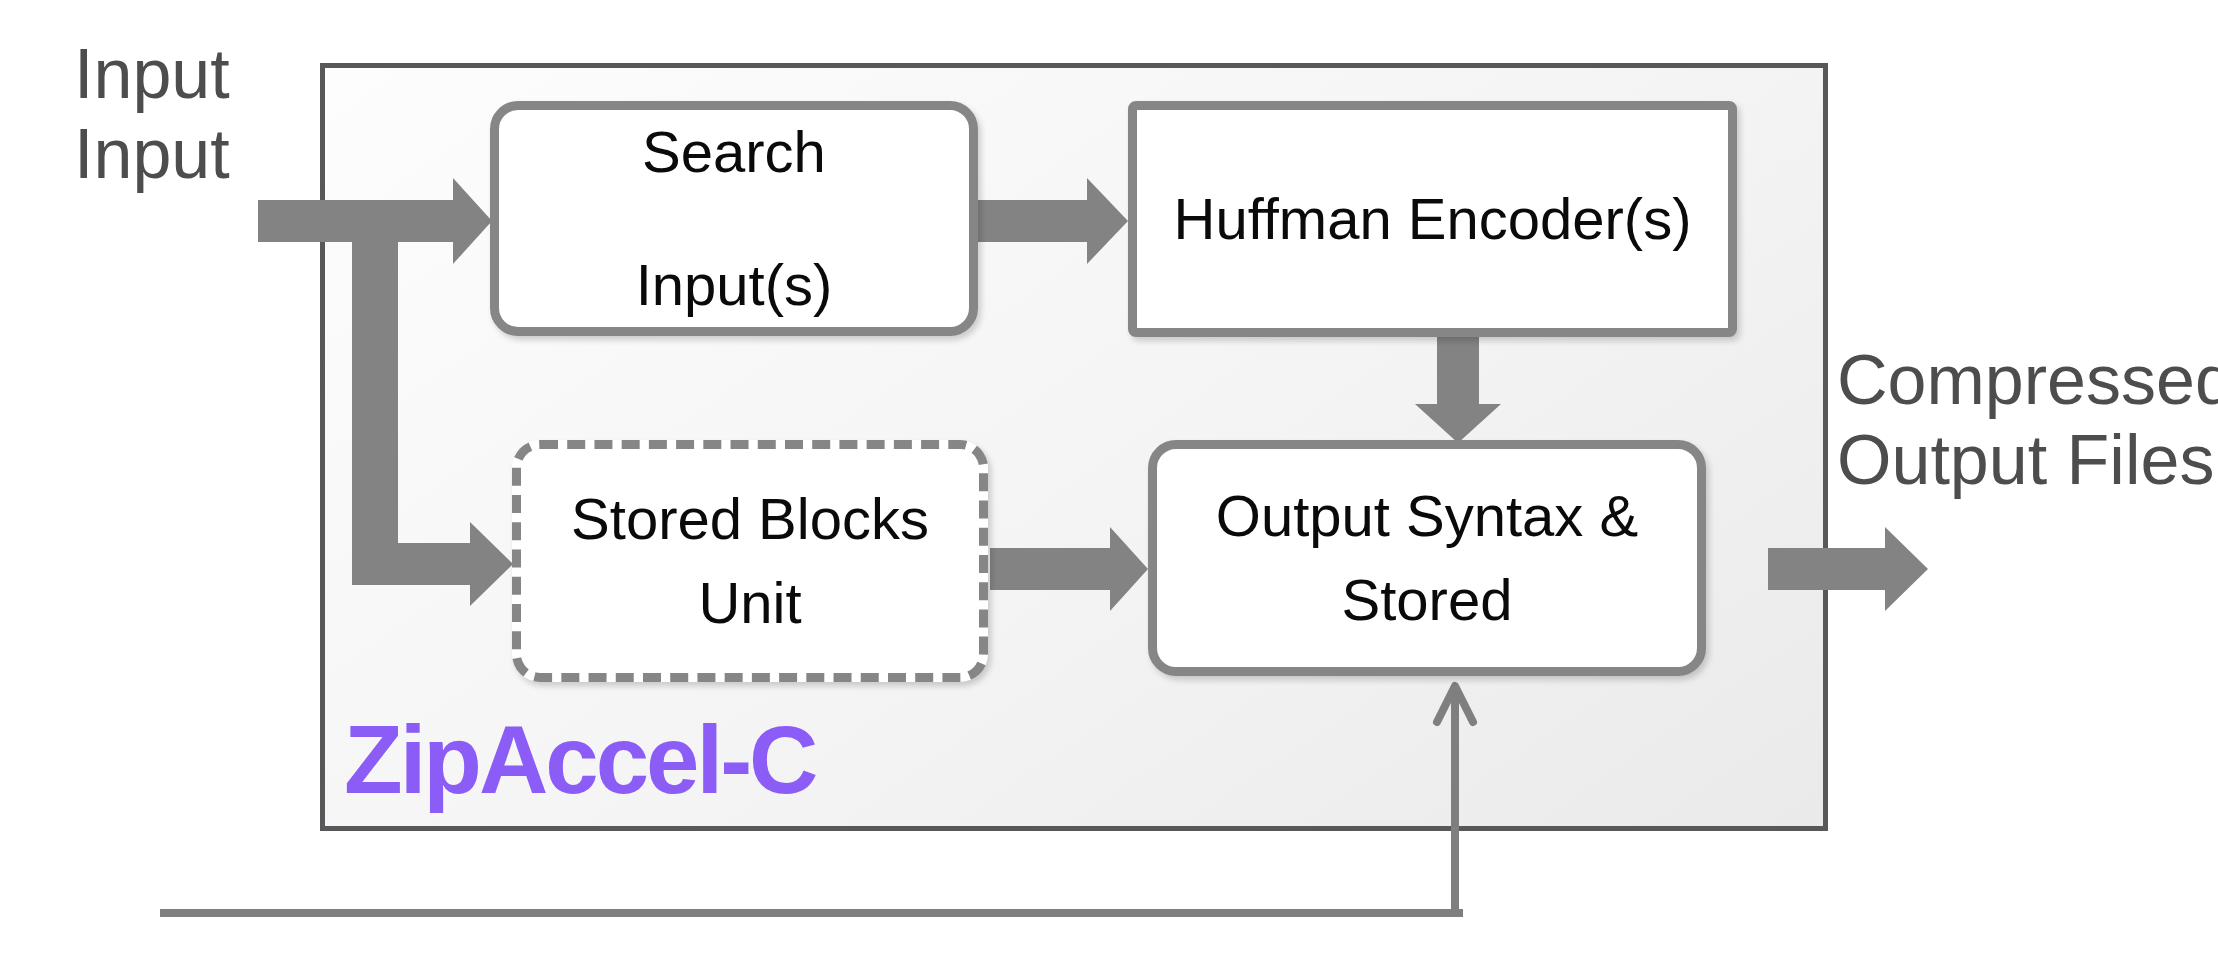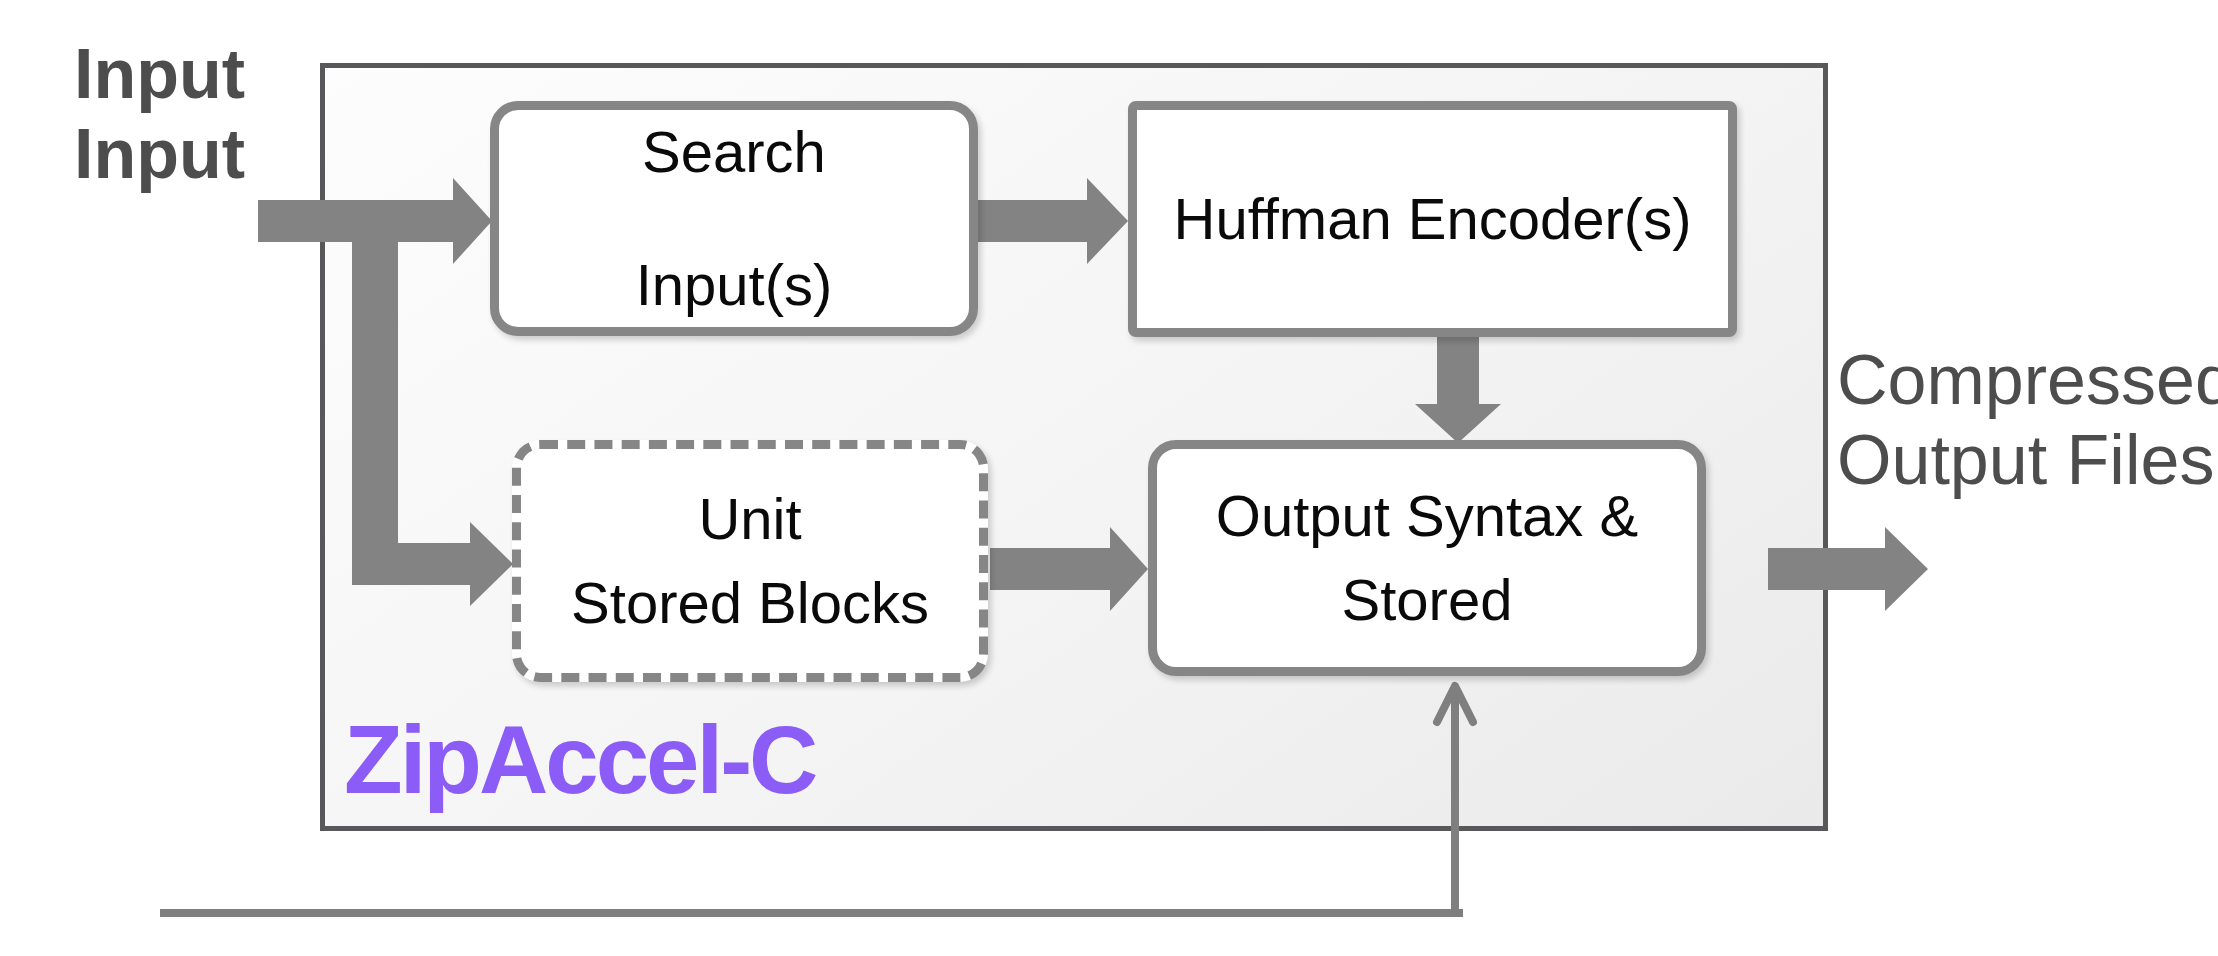--- a/index.html
+++ b/index.html
@@ -46,21 +46,21 @@
   .block.dashed{border-style:dashed;}
   .block-search {left:490px; top:101px; width:488px; height:235px;justify-content:space-between;}
   .block-huffman{left:1128px;top:101px; width:609px; height:236px;border-radius:8px;}
   .block-stored {left:512px; top:440px; width:476px; height:242px;}
   .block-output {left:1148px;top:440px; width:558px; height:236px;}
   .ext-label{
     position:absolute;color:var(--label-text);
     font-size:70px;line-height:80px;
     z-index:4;white-space:nowrap;
   }
-  .lbl-input{left:74px;top:34px;font-weight:bold;}
+  .lbl-input{left:74px;top:34px;}
   .lbl-compressed{left:1837px;top:340px;}
   .lbl-control{left:26px;top:808px;}
   .title{
     position:absolute;left:344px;top:712px;
     font-size:96px;font-weight:700;line-height:96px;
     letter-spacing:-3px;color:#8b5cf6;z-index:4;white-space:nowrap;
   }
 </style>
 </head>
 <body>
@@ -93,22 +93,22 @@
   <div class="block block-search">
     <div>Search</div>
     <div>Input(s)</div>
   </div>
 
   <div class="block block-huffman">
     <div>Huffman Encoder(s)</div>
   </div>
 
   <div class="block block-stored dashed">
+    <div>Stored Blocks</div>
     <div>Unit</div>
-    <div>Stored Blocks</div>
   </div>
 
   <div class="block block-output">
     <div>Output Syntax &amp;</div>
     <div>Stored</div>
   </div>
 
   <div class="ext-label lbl-input">
     <div>Input</div>
     <div>Input</div>

